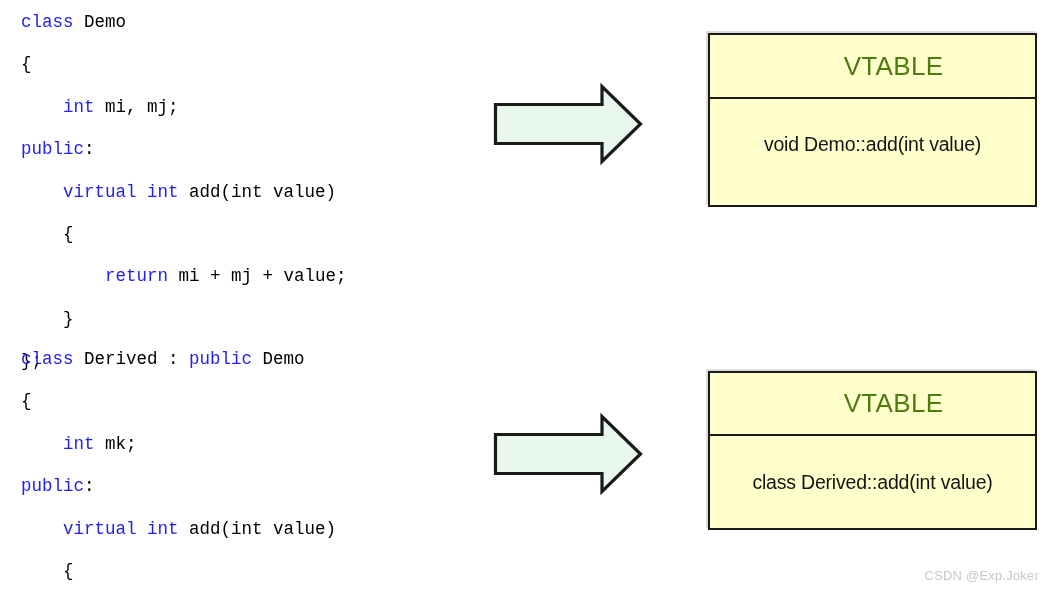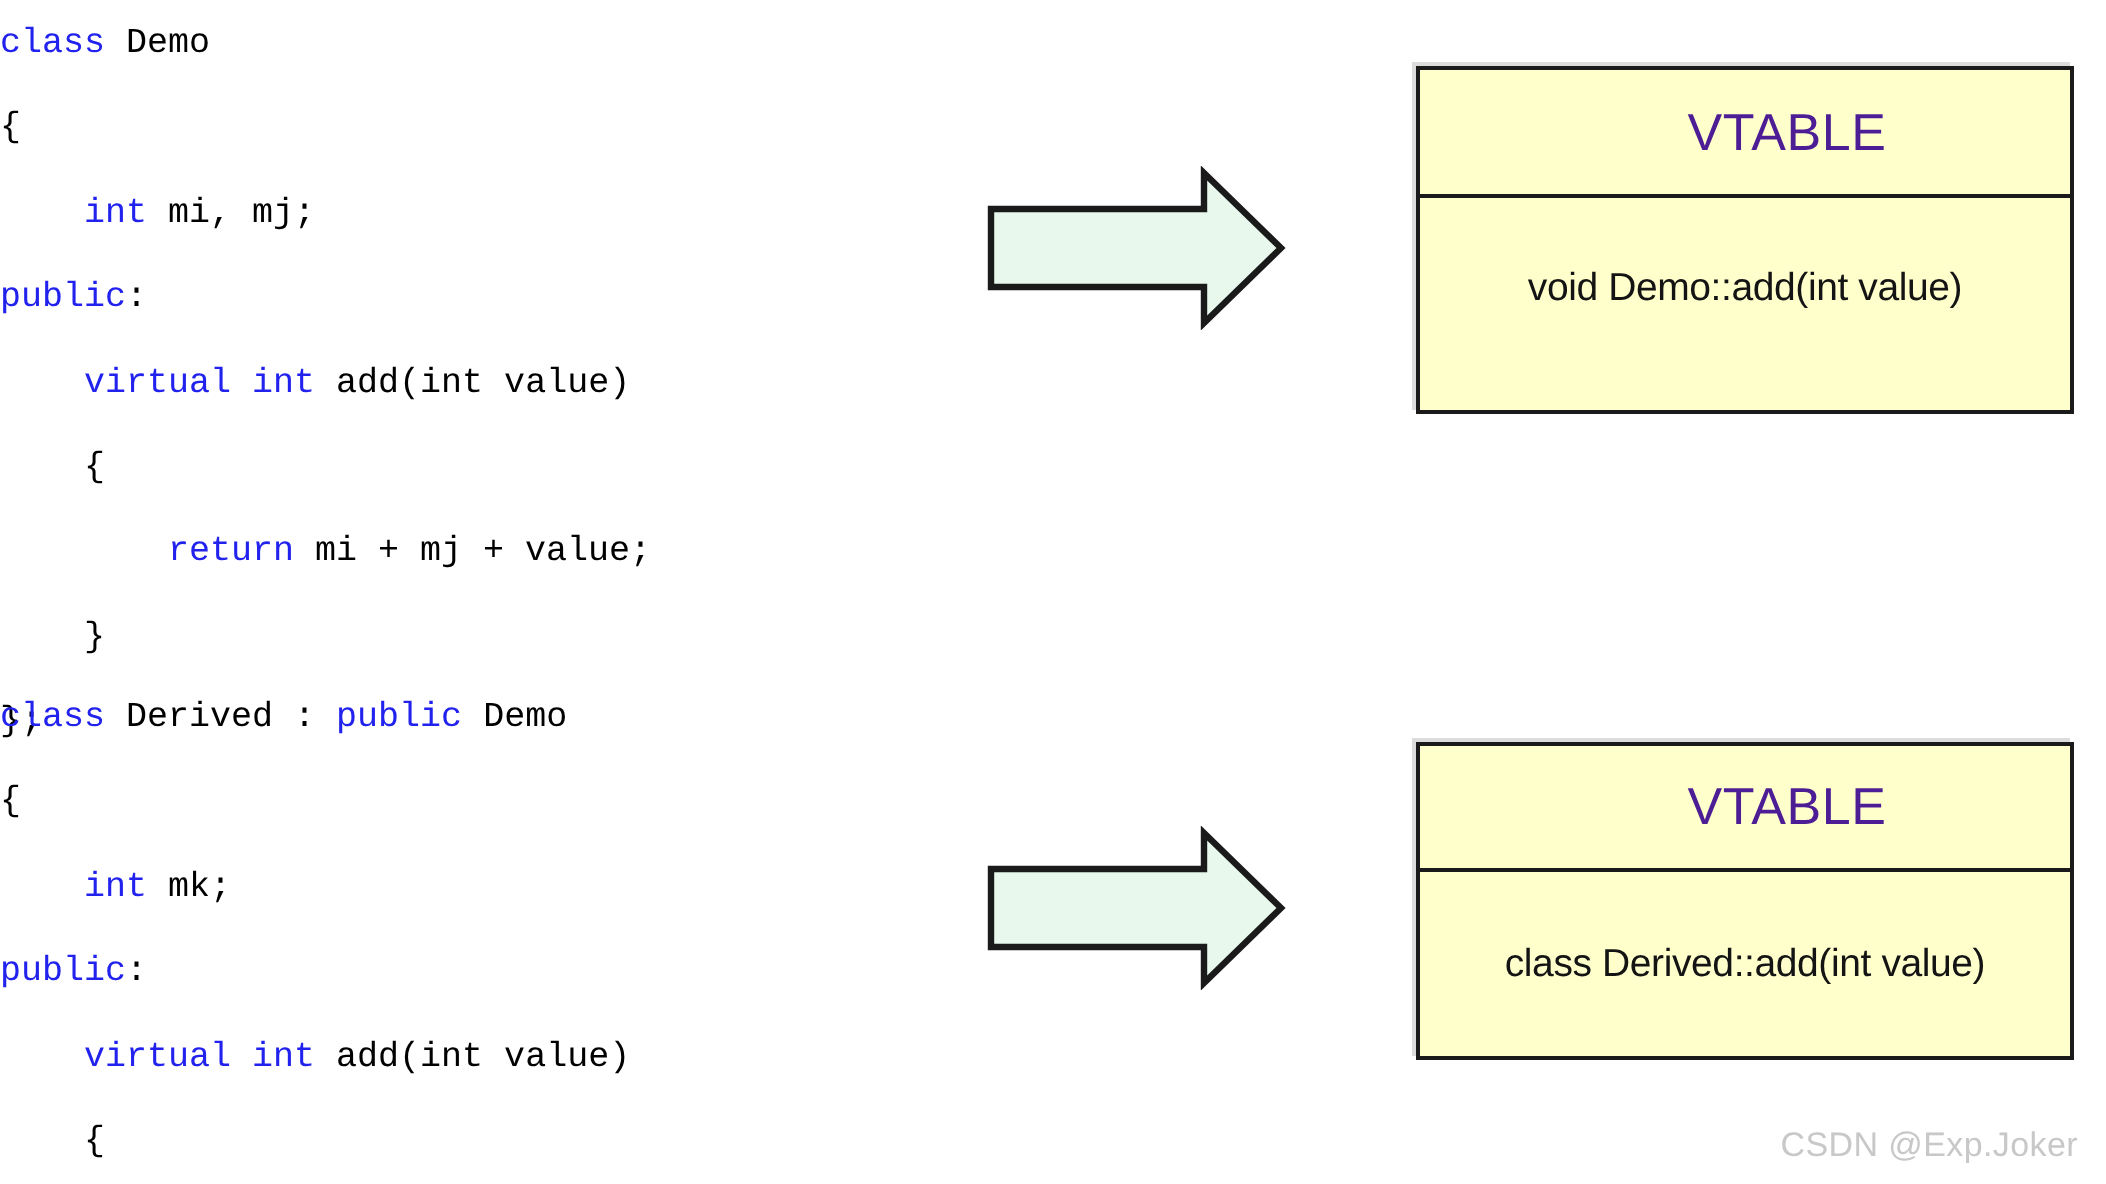--- a/index.html
+++ b/index.html
@@ -18,20 +18,21 @@
   
   .code-block {
     position: absolute;
     left: 0;
     font-family: "Liberation Mono", "DejaVu Sans Mono", monospace;
     font-size: 17.5px;
     line-height: 42.4px;
     white-space: pre;
     color: #000000;
     letter-spacing: 0px;
+    padding-left: 21px;
   }
   #code-demo    { top: 1px; }
   #code-derived { top: 338px; }
 
   .code-line {
     height: 42.4px;
     white-space: pre;
   }
   .kw { color: #2222ee; }
   .id { color: #000000; }
@@ -57,21 +58,21 @@
   #vtable-box-1 { left: 708px; top: 33px;  width: 329px; height: 174px; }
   #vtable-box-2 { left: 708px; top: 371px; width: 329px; height: 159px; }
 
   .vtable-header {
     box-sizing: border-box;
     border-bottom: 2px solid #1a1a1a;
     display: flex;
     align-items: center;
     justify-content: center;
     font-size: 26px;
-    color: #4c1d95;
+    color: #4d7c0f;
     letter-spacing: 0.3px;
     padding-left: 42px;
   }
   #vtable-box-1 .vtable-header { height: 64px; }
   #vtable-box-2 .vtable-header { height: 63px; }
 
   .vtable-entry {
     box-sizing: border-box;
     display: flex;
     align-items: center;
@@ -81,21 +82,21 @@
     letter-spacing: -0.2px;
   }
   #vtable-box-1 .vtable-entry { height: 90px; }
   #vtable-box-2 .vtable-entry { height: 92px; }
 
   
   #watermark {
     position: absolute;
     right: 14px;
     bottom: 9px;
-    font-size: 17px;
+    font-size: 13px;
     color: #c8c8c8;
     letter-spacing: 0.2px;
     white-space: nowrap;
   }
 </style>
 </head>
 <body>
 
 <div class="code-block" id="code-demo"><div class="code-line"><span class="kw">class</span><span class="id"> Demo</span></div><div class="code-line"><span class="id">{</span></div><div class="code-line"><span class="id">    </span><span class="kw">int</span><span class="id"> mi, mj;</span></div><div class="code-line"><span class="kw">public</span><span class="id">:</span></div><div class="code-line"><span class="id">    </span><span class="kw">virtual int</span><span class="id"> add(int value)</span></div><div class="code-line"><span class="id">    {</span></div><div class="code-line"><span class="id">        </span><span class="kw">return</span><span class="id"> mi + mj + value;</span></div><div class="code-line"><span class="id">    }</span></div><div class="code-line"><span class="id">};</span></div></div>
 

